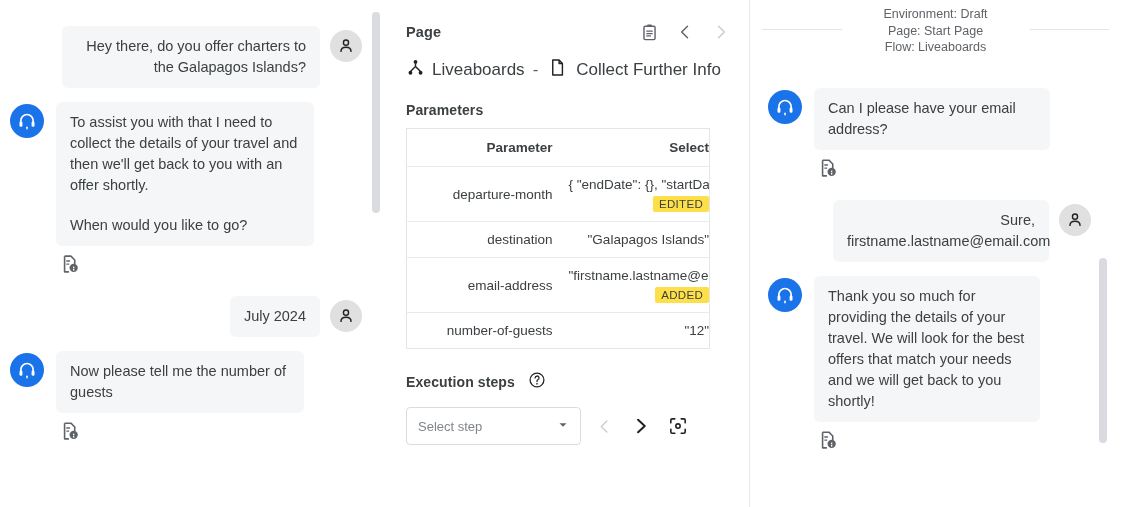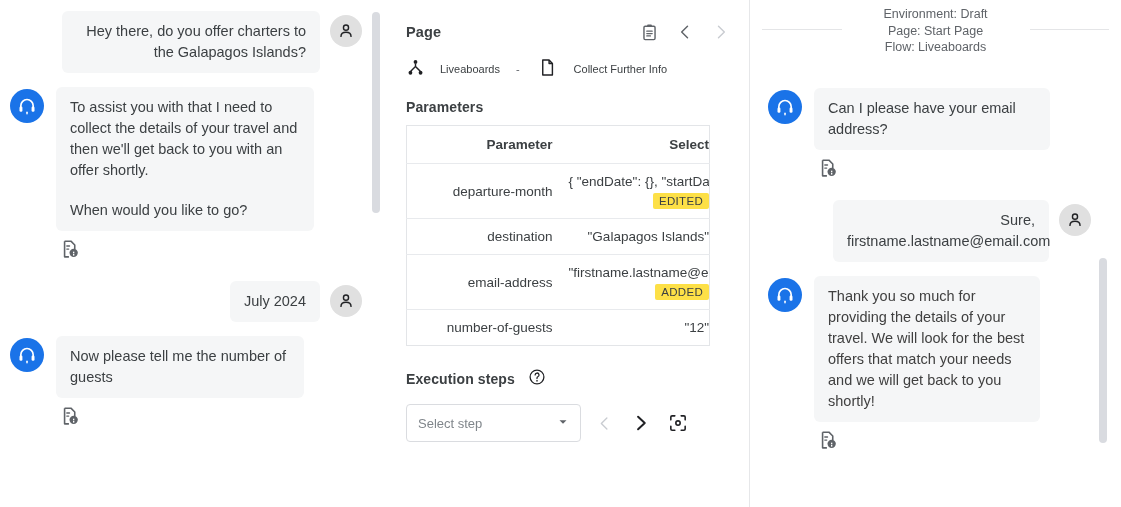--- a/index.html
+++ b/index.html
@@ -12,21 +12,21 @@
     overflow:hidden;
     position:relative;
   }
 
   
   .app { display:flex; width:1121px; height:507px; position:relative; }
 
   
   .panel-left {
     width:388px; height:507px; position:relative;
-    padding:11px 0 0 0;
+    padding:26px 0 0 0;
     flex:0 0 388px;
   }
   .chat-list { padding:0 26px 0 10px; }
   .msg-row { display:flex; align-items:flex-start; margin-bottom:2px; }
   .msg-row.user { justify-content:flex-end; }
   .msg-row.bot  { justify-content:flex-start; }
 
   .avatar-user {
     width:32px; height:32px; border-radius:50%;
     background:#e0e0e0; flex:0 0 32px;
@@ -68,22 +68,22 @@
     width:361px; flex:0 0 361px; height:507px;
     padding:22px 18px 0 18px;
     position:relative;
   }
   .mid-head { display:flex; align-items:center; }
   .mid-title { font-size:14.5px; font-weight:bold; color:#3c4043; letter-spacing:.1px;text-align:right; }
   .mid-head-actions { margin-left:auto; display:flex; align-items:center; gap:16px; }
   .icon-btn { display:flex; align-items:center; justify-content:center; cursor:pointer; }
 
   .breadcrumb {
-    display:flex; align-items:center; gap:15px;
-    margin-top:16px; font-size:11px; color:#3c4043;
+    display:flex; align-items:center; gap:7px;
+    margin-top:16px; font-size:17px; color:#3c4043;
   }
   .breadcrumb .sep { color:#5f6368; padding:0 1px; }
 
   .section-label {
     margin-top:20px; font-size:14px; font-weight:bold;
     color:#3c4043; letter-spacing:.1px;
   }
 
   table.params {
     margin-top:10px; width:303px; border-collapse:collapse;

